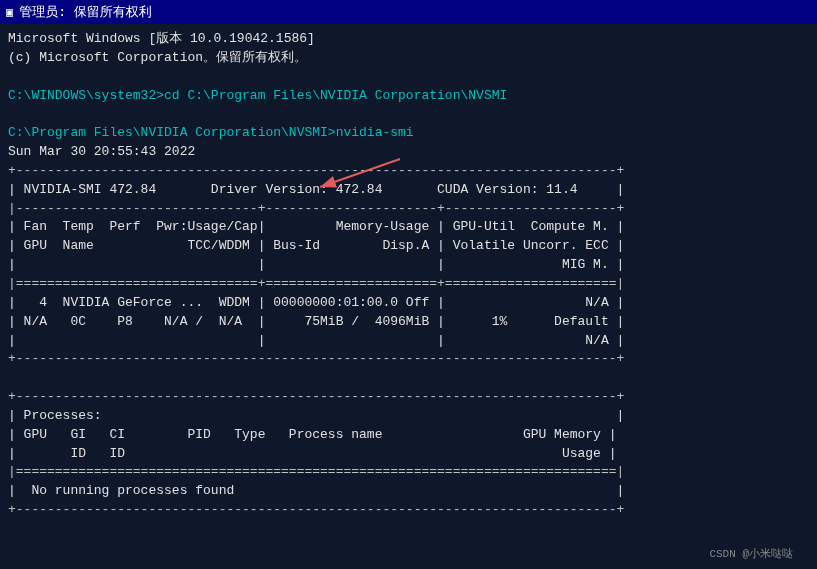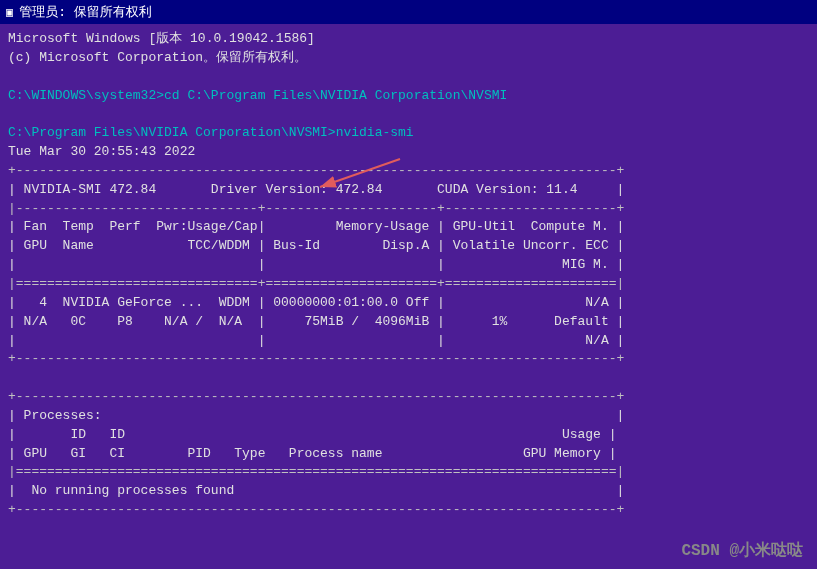--- a/index.html
+++ b/index.html
@@ -19,21 +19,21 @@
       font-size: 13px;
       display: flex;
       align-items: center;
       gap: 6px;
       height: 24px;
     }
     .title-bar-icon {
       font-size: 12px;
     }
     .terminal {
-      background: #4c1d95;
+      background: #0f172a;
       color: #c0c0c0;
       padding: 6px 8px;
       height: calc(569px - 24px);
       overflow: hidden;
       position: relative;
     }
     .line {
       line-height: 1.45;
       white-space: pre;
     }
@@ -45,43 +45,42 @@
       line-height: 1.45;
     }
     .arrow-svg {
       position: absolute;
       top: -30px;
       left: -60px;
     }
     .watermark {
       position: absolute;
       bottom: 8px;
-      right: 14px;
+      right: 24px;
       color: #888;
-      font-size: 16px;
-      font-weight: bold;
+      font-size: 11px;
     }
   </style>
 </head>
 <body>
 
 <div class="title-bar">
   <span class="title-bar-icon">▣</span>
   <span>管理员: 保留所有权利</span>
 </div>
 
 <div class="terminal">
 
   <div class="line white">Microsoft Windows [版本 10.0.19042.1586]</div>
   <div class="line white">(c) Microsoft Corporation。保留所有权利。</div>
   <div class="line">&nbsp;</div>
   <div class="line cyan">C:\WINDOWS\system32&gt;cd C:\Program Files\NVIDIA Corporation\NVSMI</div>
   <div class="line">&nbsp;</div>
   <div class="line cyan">C:\Program Files\NVIDIA Corporation\NVSMI&gt;nvidia-smi</div>
-  <div class="line white">Tue Mar 30 20:55:43 2022</div>
+  <div class="line white">Sun Mar 30 20:55:43 2022</div>
 
   <svg class="arrow-svg" style="position:absolute;top:125px;left:300px;pointer-events:none;" width="160" height="50">
     <defs>
       <marker id="arrowhead" markerWidth="8" markerHeight="6" refX="8" refY="3" orient="auto">
         <polygon points="0 0, 8 3, 0 6" fill="#e05c5c"></polygon>
       </marker>
     </defs>
     <line x1="100" y1="10" x2="20" y2="38" stroke="#e05c5c" stroke-width="2" marker-end="url(#arrowhead)"></line>
   </svg>
 
@@ -92,20 +91,20 @@
   <div class="line white">| GPU  Name            TCC/WDDM | Bus-Id        Disp.A | Volatile Uncorr. ECC |</div>
   <div class="line white">|                               |                      |               MIG M. |</div>
   <div class="divider">|===============================+======================+======================|</div>
   <div class="line white">|   4  NVIDIA GeForce ...  WDDM | 00000000:01:00.0 Off |                  N/A |</div>
   <div class="line white">| N/A   0C    P8    N/A /  N/A  |     75MiB /  4096MiB |      1%      Default |</div>
   <div class="line white">|                               |                      |                  N/A |</div>
   <div class="divider">+-----------------------------------------------------------------------------+</div>
   <div class="line">&nbsp;</div>
   <div class="divider">+-----------------------------------------------------------------------------+</div>
   <div class="line white">| Processes:                                                                  |</div>
+  <div class="line white">| GPU   GI   CI        PID   Type   Process name                  GPU Memory |</div>
   <div class="line white">|       ID   ID                                                        Usage |</div>
-  <div class="line white">| GPU   GI   CI        PID   Type   Process name                  GPU Memory |</div>
   <div class="divider">|=============================================================================|</div>
   <div class="line white">|  No running processes found                                                 |</div>
   <div class="divider">+-----------------------------------------------------------------------------+</div>
 
   <div class="watermark">CSDN @小米哒哒</div>
 </div>
 
 </body></html>

